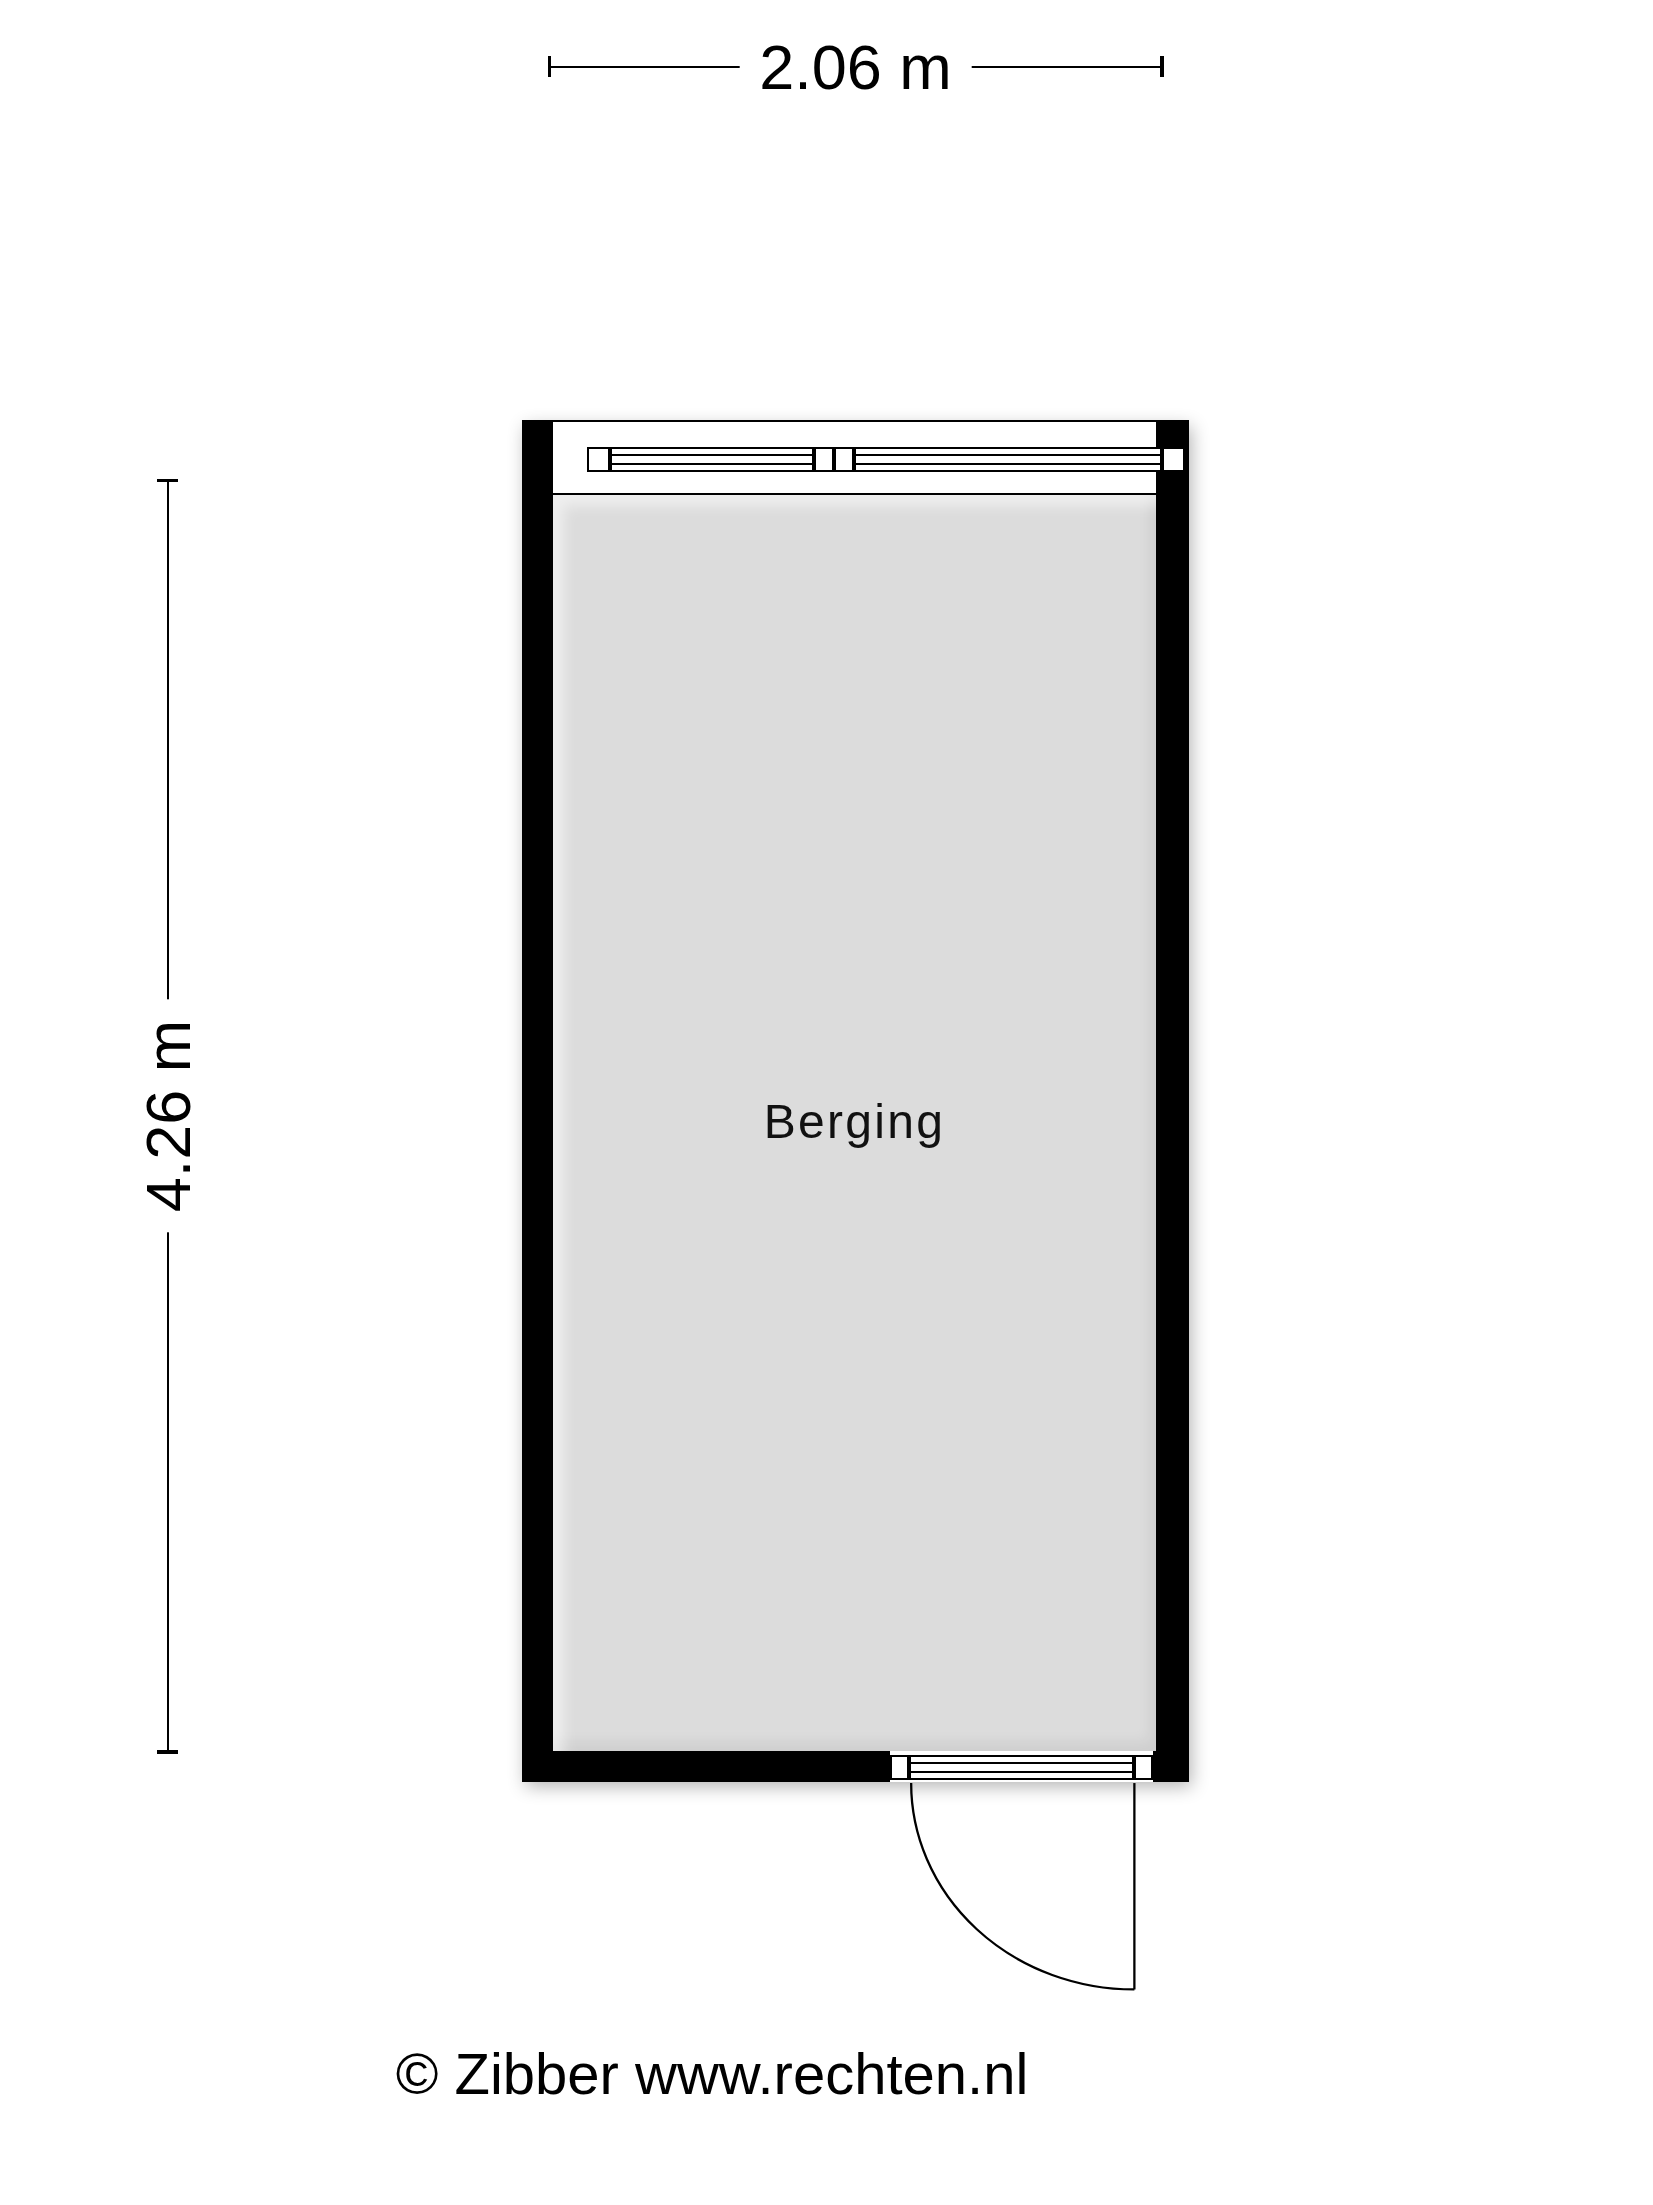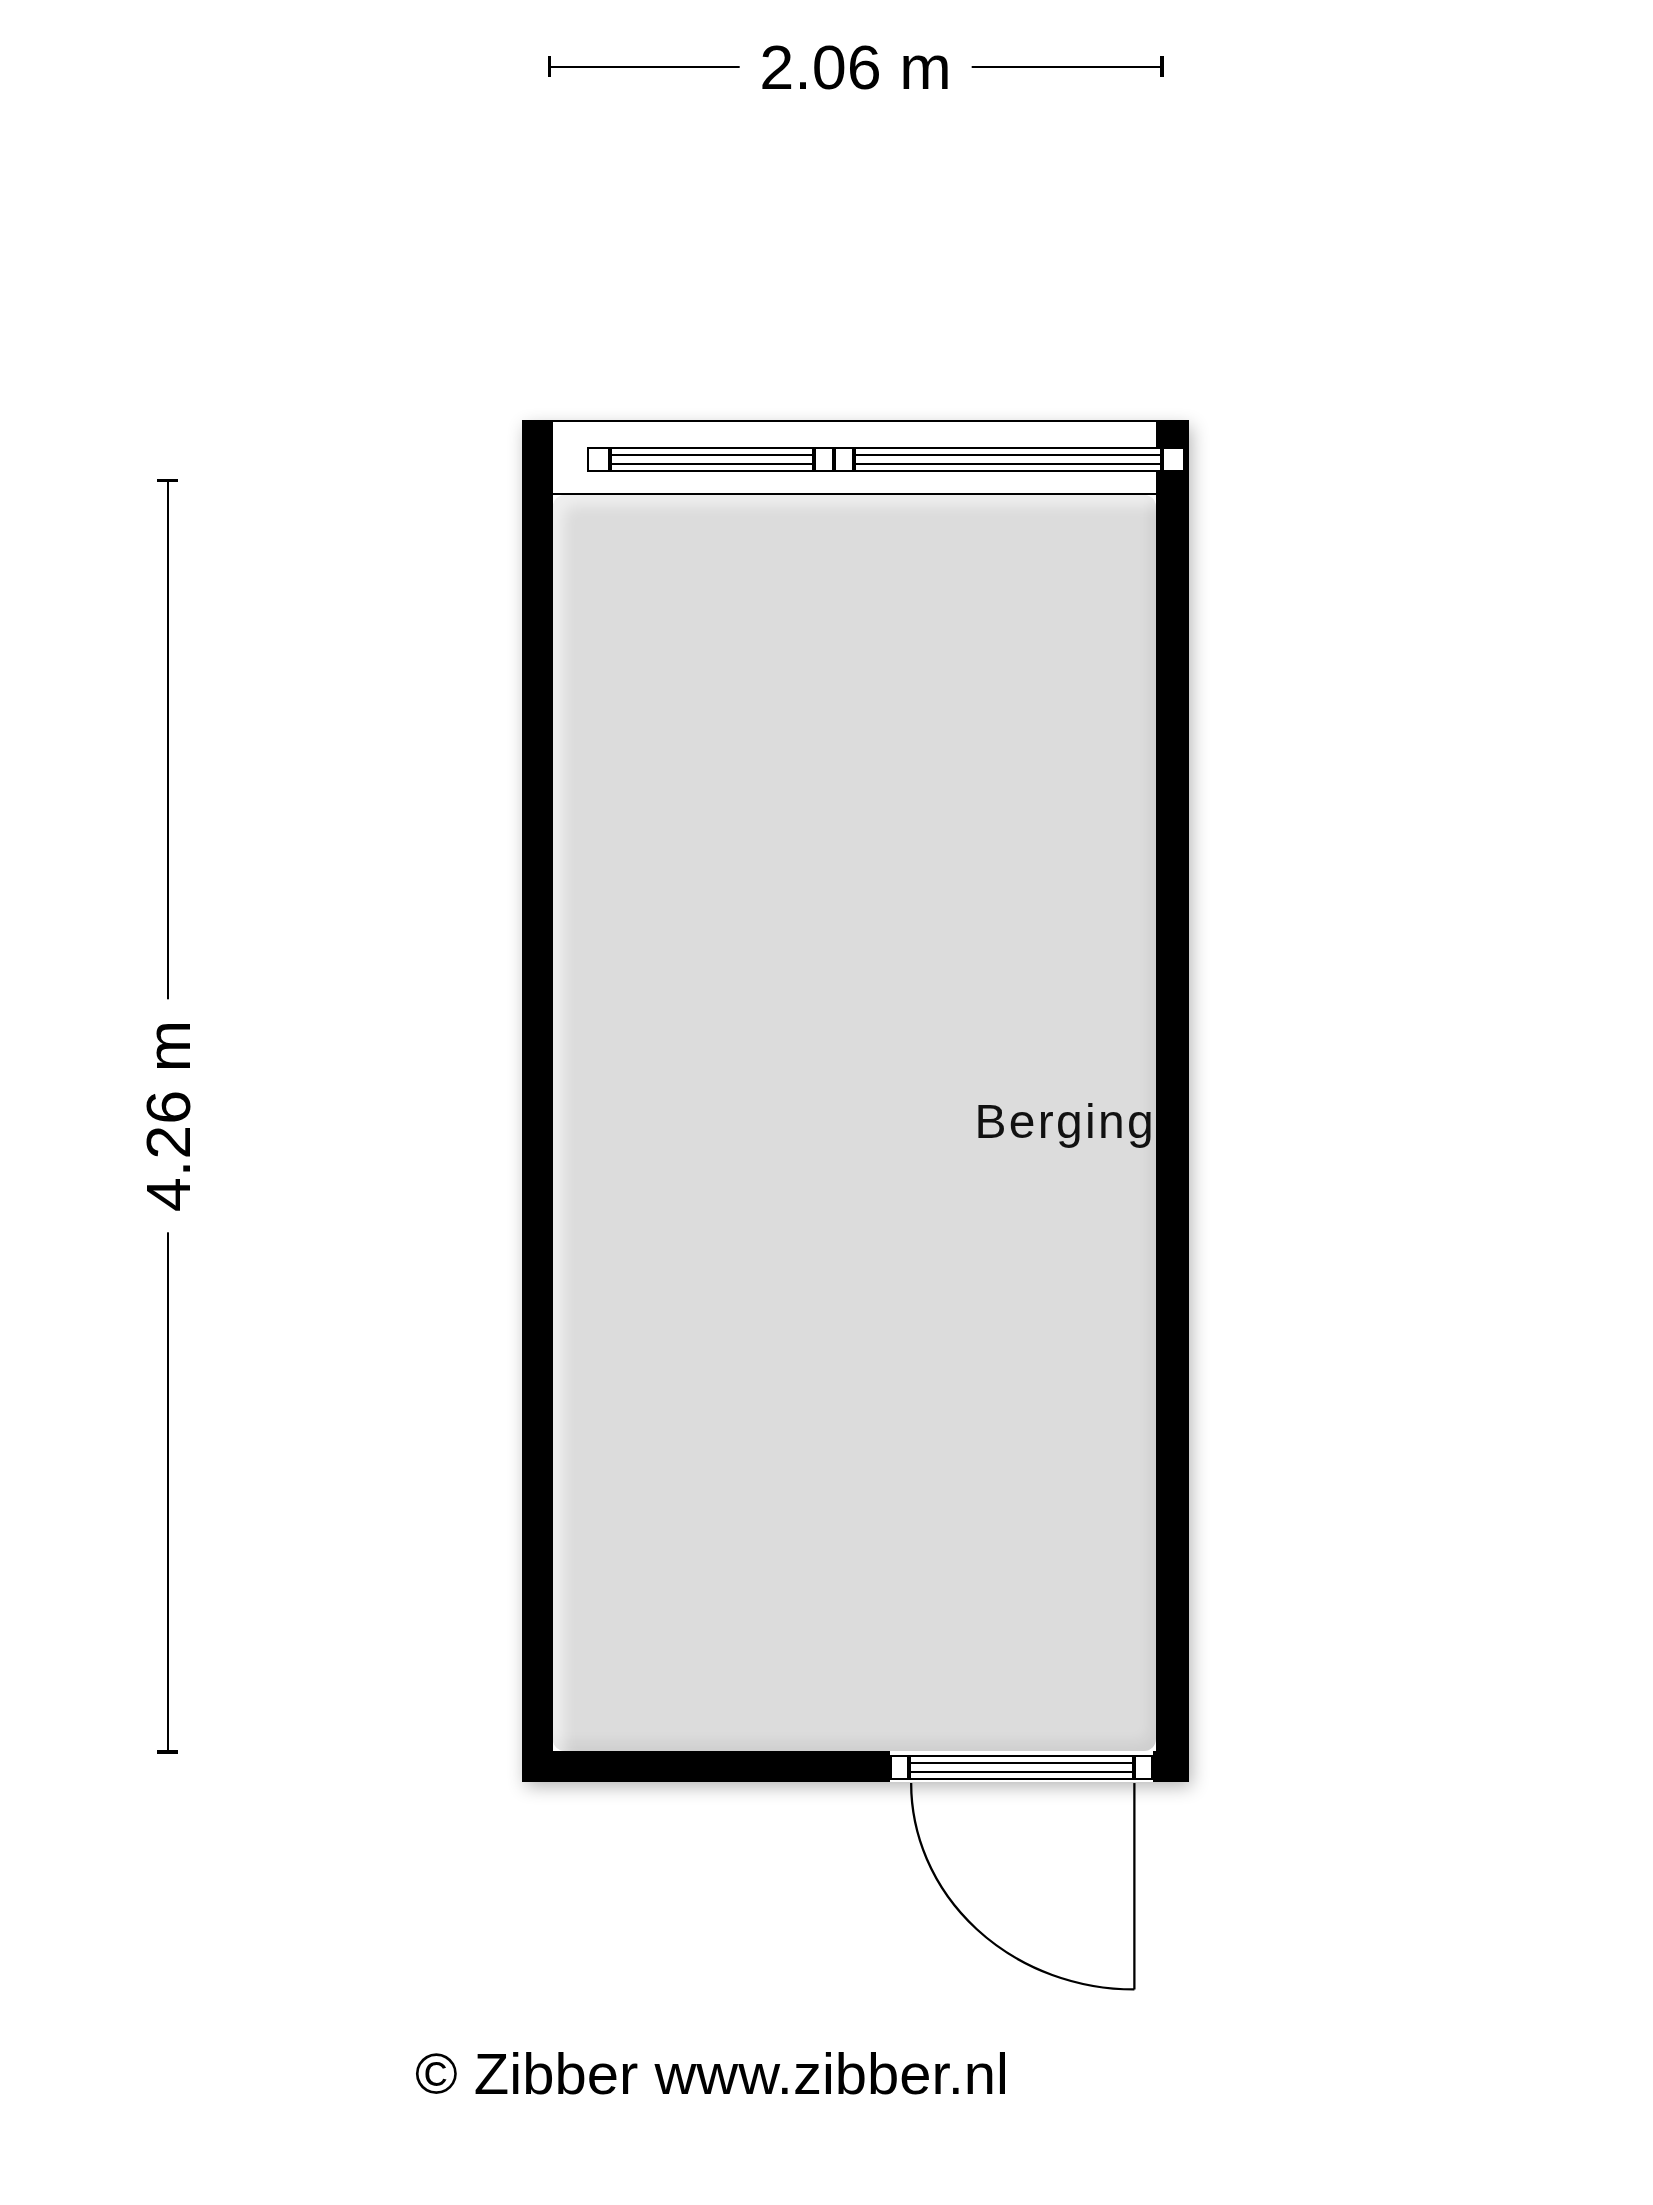--- a/index.html
+++ b/index.html
@@ -75,21 +75,21 @@
   .pane-2 { width: 309px; }
   .glass-line { position: absolute; left: 0; right: 0; height: 2.3px; background: var(--wall); }
   .glass-line.g1 { top: 4.6px; }
   .glass-line.g2 { bottom: 4.6px; }
 
   .floor {
     position: absolute; left: 31px; top: 75px; width: 603px; height: 1256px;
     background: var(--floor);
     box-shadow: inset 10.7px 10.7px 13.8px rgba(255,255,255,0.55),
                 inset -6.1px -9.2px 12.3px rgba(0,0,0,0.06);
-    display: flex; align-items: center; justify-content: flex-end; border-radius: 12px;
+    display: flex; align-items: center; justify-content: center;
   }
   .room-label {
     font-size: 48px; letter-spacing: 2.3px; color: #111;
     transform: translateY(-2.3px);
   }
 
   .door-opening {
     position: absolute; left: 368px; top: 1331px; width: 263px; height: 31px;
     background: #fff;
   }
@@ -168,17 +168,17 @@
       <div class="sill-cap"></div>
     </div>
   </div>
 
   <svg class="door-swing" viewBox="-2 -2 298 276" xmlns="http://www.w3.org/2000/svg">
     <path d="M 2 2 A 292 270 0 0 0 294 272" fill="none" stroke="#000" stroke-width="3"></path>
     <line x1="294" y1="2" x2="294" y2="272" stroke="#000" stroke-width="3"></line>
   </svg>
 
   <div class="footer">
-    <div>© Zibber www.zibber.nl</div>
+    <div>© Zibber www.rechten.nl</div>
   </div>
 
 </div>
 
 
 </body></html>

